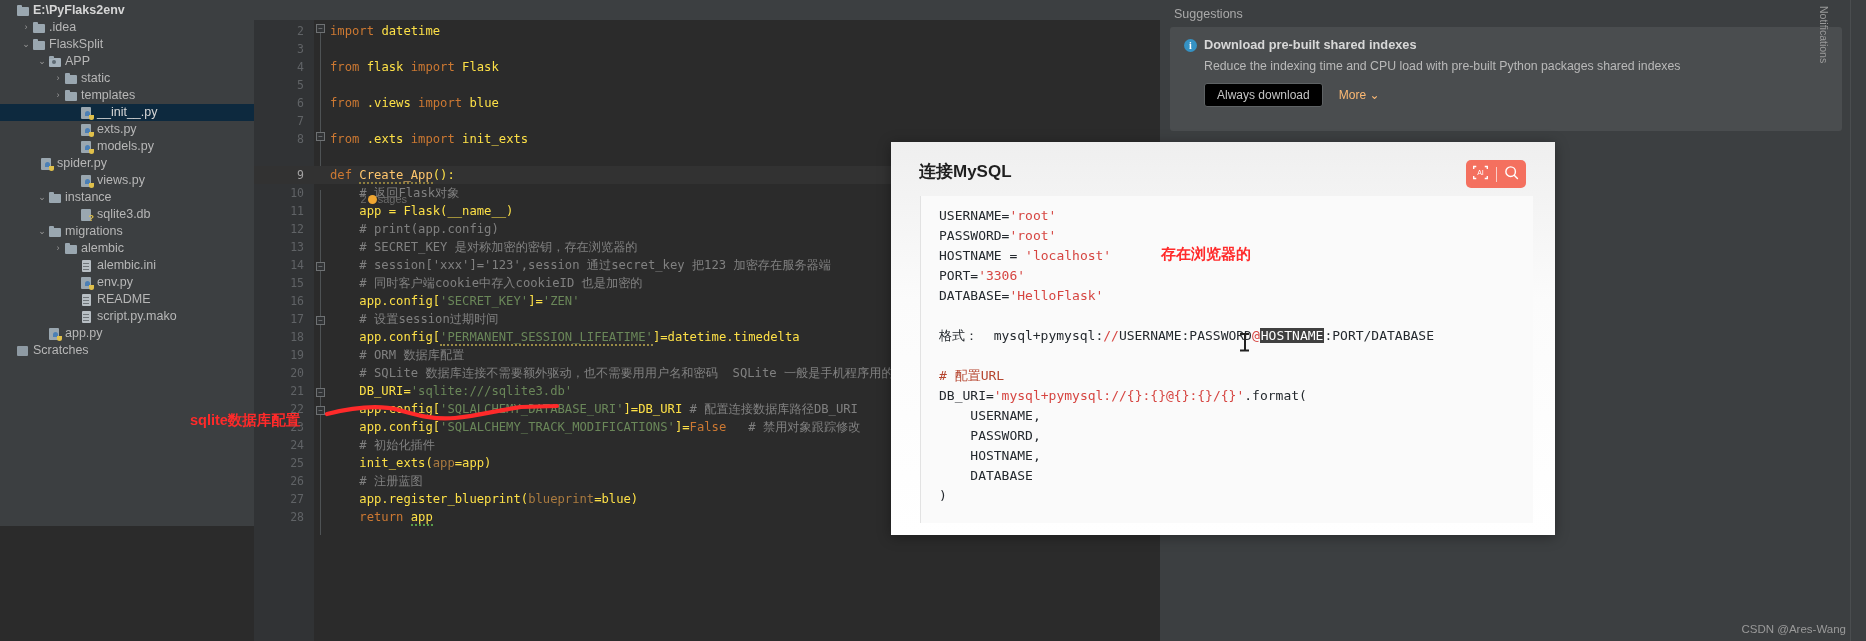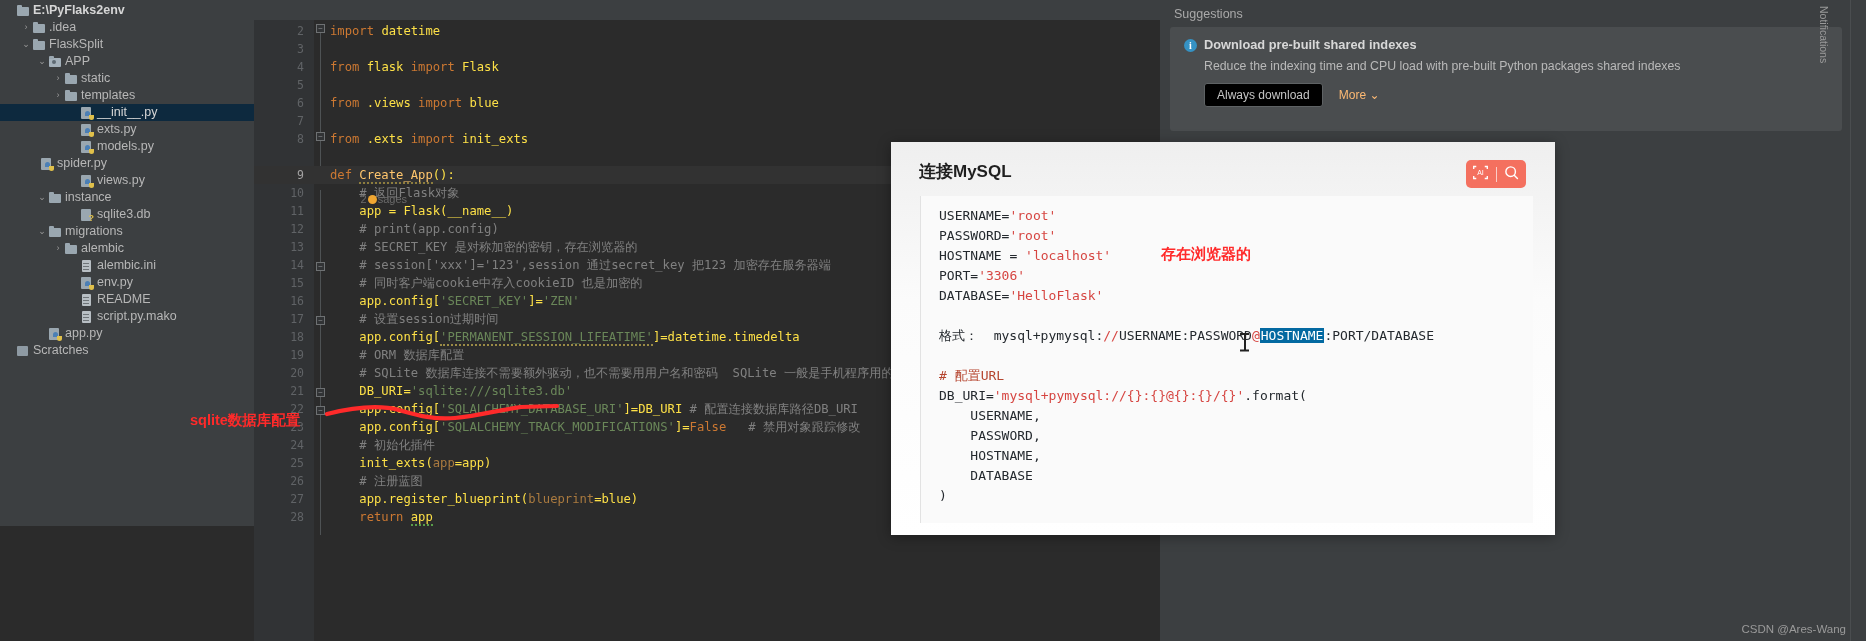--- a/index.html
+++ b/index.html
@@ -214,21 +214,21 @@
   .code-box{
     position:absolute; left:29px; top:54px; right:22px; bottom:12px;
     background:#fafafa; border-left:1px solid #e2e2e2; padding:10px 0 0 18px;
   }
   .cline{
     font-family:"DejaVu Sans Mono", monospace; font-size:13px;
     line-height:20px; color:#24292e; white-space:pre;
   }
   .c-red{ color:#d64541; }
   .c-cmt{ color:#b5452f; }
-  .sel-token{ background:#0369a1; color:#ffffff; padding:0 1px; }
+  .sel-token{ background:#404040; color:#ffffff; padding:0 1px; }
   .caret-i{
     position:absolute; left:1240px; top:333px; width:9px; height:18px; z-index:30;
   }
   .caret-i::before{ content:""; position:absolute; left:4px; top:0; width:1.5px; height:18px; background:#222; }
   .caret-i::after{ content:""; position:absolute; left:0; top:0; width:9px; height:1.5px; background:#222;
      box-shadow:0 16.5px 0 #222; }
 
   
   .annot{
     position:absolute; color:#ff2a2a; font-weight:bold; z-index:25;

